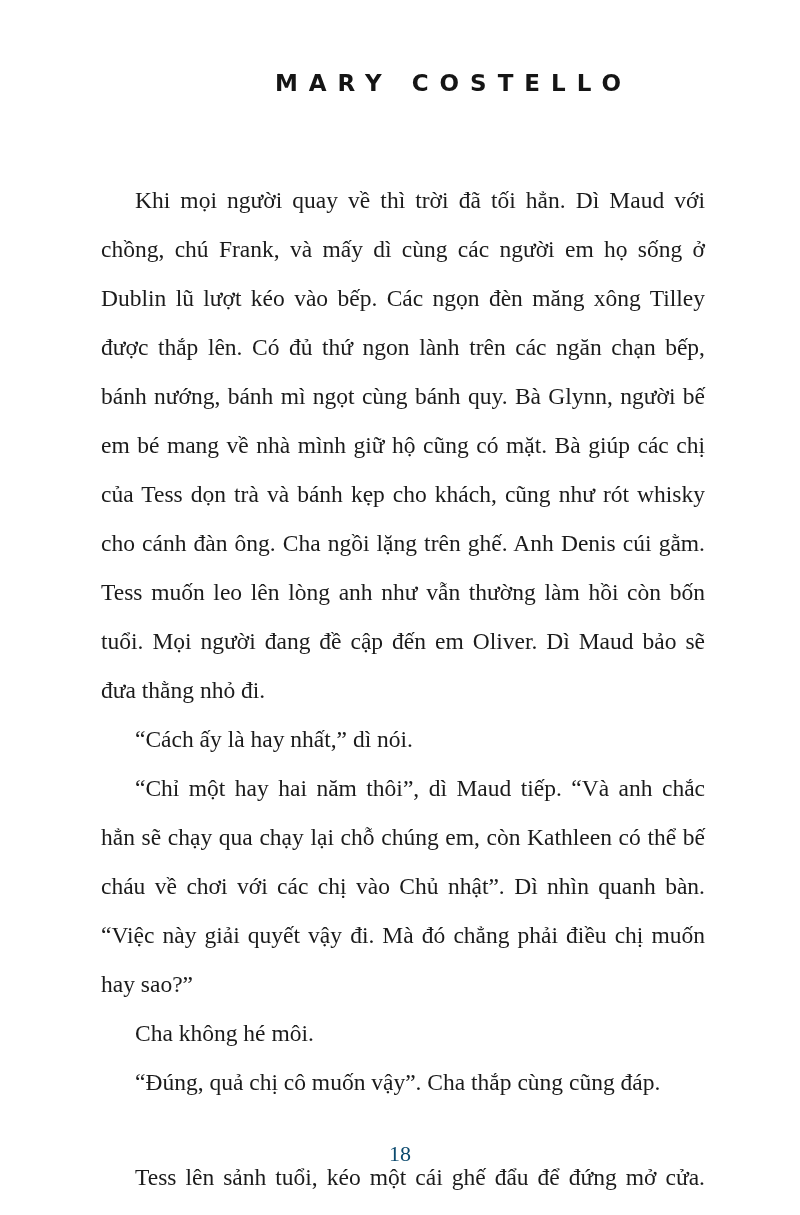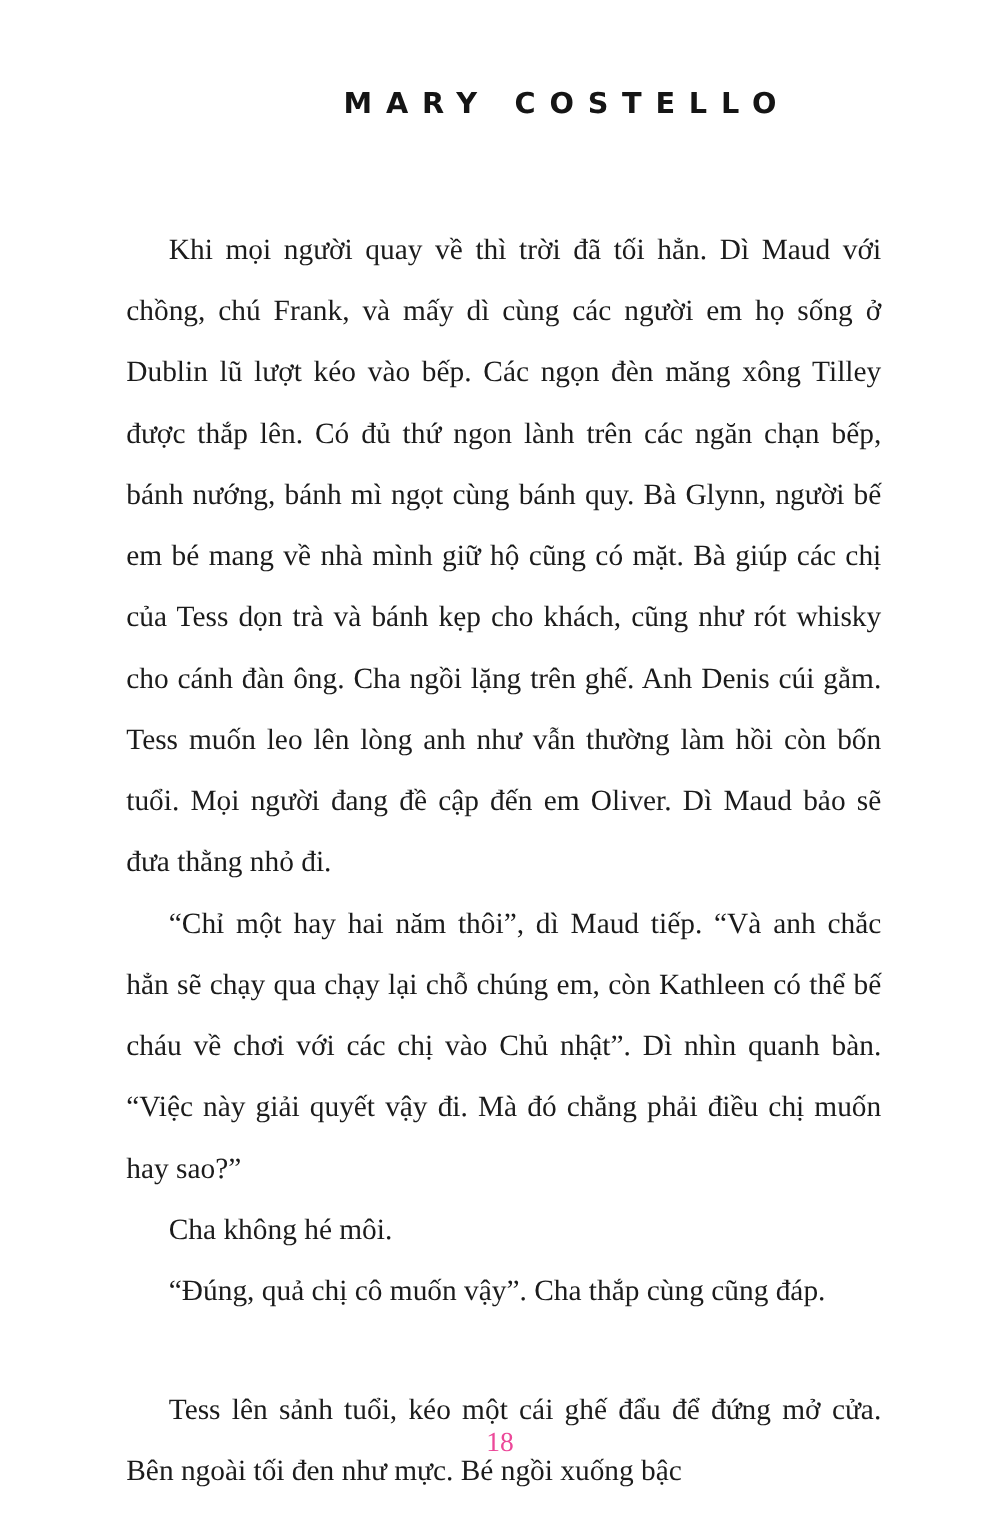--- a/index.html
+++ b/index.html
@@ -48,32 +48,33 @@
   .body-text p.section-start {
     margin-top: 46px;
   }
   .page-number {
     position: absolute;
     top: 1141px;
     left: 0;
     width: 100%;
     text-align: center;
     font-size: 22px;
-    color: #ec4899;
+    color: #0c4a6e;
   }
 </style>
 </head>
 <body>
 
 <div class="page">
 
   <div class="running-head">MARY COSTELLO</div>
 
   <div class="body-text">
     <p>Khi mọi người quay về thì trời đã tối hẳn. Dì Maud với chồng, chú Frank, và mấy dì cùng các người em họ sống ở Dublin lũ lượt kéo vào bếp. Các ngọn đèn măng xông Tilley được thắp lên. Có đủ thứ ngon lành trên các ngăn chạn bếp, bánh nướng, bánh mì ngọt cùng bánh quy. Bà Glynn, người bế em bé mang về nhà mình giữ hộ cũng có mặt. Bà giúp các chị của Tess dọn trà và bánh kẹp cho khách, cũng như rót whisky cho cánh đàn ông. Cha ngồi lặng trên ghế. Anh Denis cúi gằm. Tess muốn leo lên lòng anh như vẫn thường làm hồi còn bốn tuổi. Mọi người đang đề cập đến em Oliver. Dì Maud bảo sẽ đưa thằng nhỏ đi.</p>
+    <p>“Cách ấy là hay nhất,” dì nói.</p>
     <p>“Chỉ một hay hai năm thôi”, dì Maud tiếp. “Và anh chắc hẳn sẽ chạy qua chạy lại chỗ chúng em, còn Kathleen có thể bế cháu về chơi với các chị vào Chủ nhật”. Dì nhìn quanh bàn. “Việc này giải quyết vậy đi. Mà đó chẳng phải điều chị muốn hay sao?”</p>
     <p>Cha không hé môi.</p>
     <p>“Đúng, quả chị cô muốn vậy”. Cha thắp cùng cũng đáp.</p>
     <p class="section-start">Tess lên sảnh tuổi, kéo một cái ghế đẩu để đứng mở cửa. Bên ngoài tối đen như mực. Bé ngồi xuống bậc</p>
   </div>
 
   <div class="page-number">18</div>
 
 </div>
 

